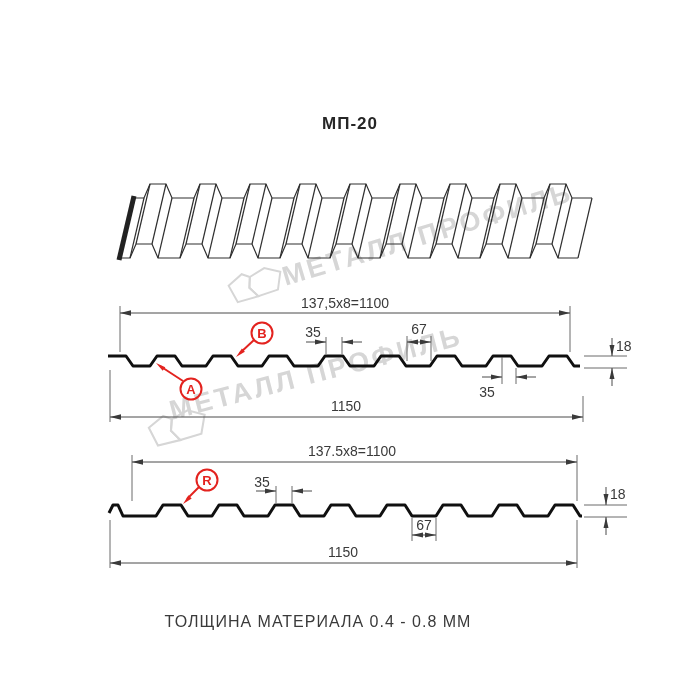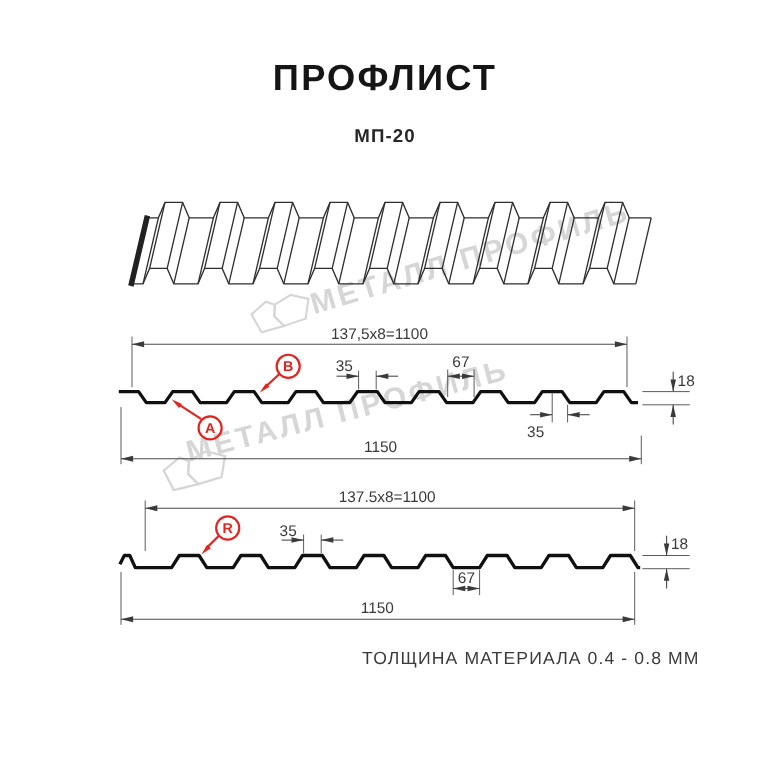--- a/index.html
+++ b/index.html
@@ -2,21 +2,21 @@
 <html><head>
 <meta charset="utf-8">
 <style>
   html,body{margin:0;padding:0;background:#ffffff;}
   body{font-family:"Liberation Sans", sans-serif;}
   #stage{position:relative;width:700px;height:700px;background:#fff;overflow:hidden;}
   .title{position:absolute;top:52px;left:0;width:700px;text-align:center;
          font-size:33px;font-weight:800;letter-spacing:2px;color:#151515;}
   .subtitle{position:absolute;top:98px;left:0;width:700px;text-align:center;
          font-size:17px;font-weight:600;letter-spacing:1px;color:#262626;margin-top:16px;}
-  .footer-note{position:absolute;top:591px;left:0;width:636px;text-align:right;
+  .footer-note{position:absolute;top:613px;left:0;width:636px;text-align:center;
          font-size:16px;font-weight:500;letter-spacing:1px;color:#3a3a3a;}
   .wm{position:absolute;z-index:1;color:#d6d6d6;}
   .wm-text{position:absolute;white-space:nowrap;font-weight:bold;
          font-size:27px;letter-spacing:3px;transform-origin:0 50%;}
   #wm1-text{left:283px;top:262px;transform:rotate(-16.5deg);}
   #wm2-text{left:170px;top:396px;transform:rotate(-14.5deg);}
   .wm-logo{position:absolute;}
   #wm1-logo{left:226px;top:266px;transform:rotate(-8deg);}
   #wm2-logo{left:146px;top:408px;transform:rotate(-6deg);}
   #diagram{position:absolute;left:0;top:0;z-index:2;}
@@ -28,21 +28,20 @@
   .dim-text{font-size:14px;fill:#3a3a3a;}
   .red{stroke:#e3231f;fill:none;stroke-width:2;}
   .redfill{fill:#e3231f;stroke:none;}
   .red-letter{font-size:13px;font-weight:bold;fill:#e3231f;text-anchor:middle;}
 </style>
 </head>
 <body>
 
 <div id="stage">
 
-  <div class="title">ПРОФЛИСТ</div>
   <div class="subtitle">МП-20</div>
 
   <div class="wm">
     <svg id="wm1-logo" class="wm-logo" width="58" height="40" viewBox="0 0 60 40">
       <path d="M3,16 L18,6 L26,10 L24,21 L32,31 L10,34 Z" fill="none" stroke="#d6d6d6" stroke-width="2"></path>
       <path d="M26,10 L42,3 L58,9 L53,27 L32,31 L24,21 Z" fill="none" stroke="#d6d6d6" stroke-width="2"></path>
     </svg>
     <span id="wm1-text" class="wm-text">МЕТАЛЛ ПРОФИЛЬ</span>
   </div>
   <div class="wm">

